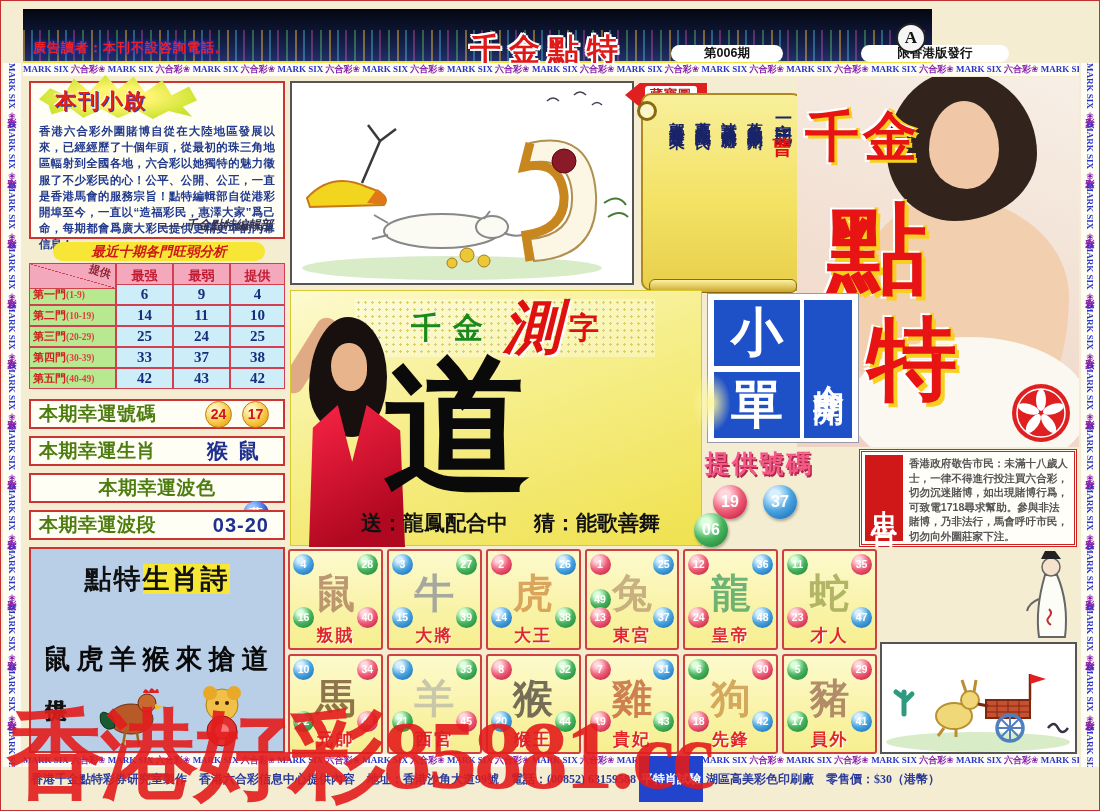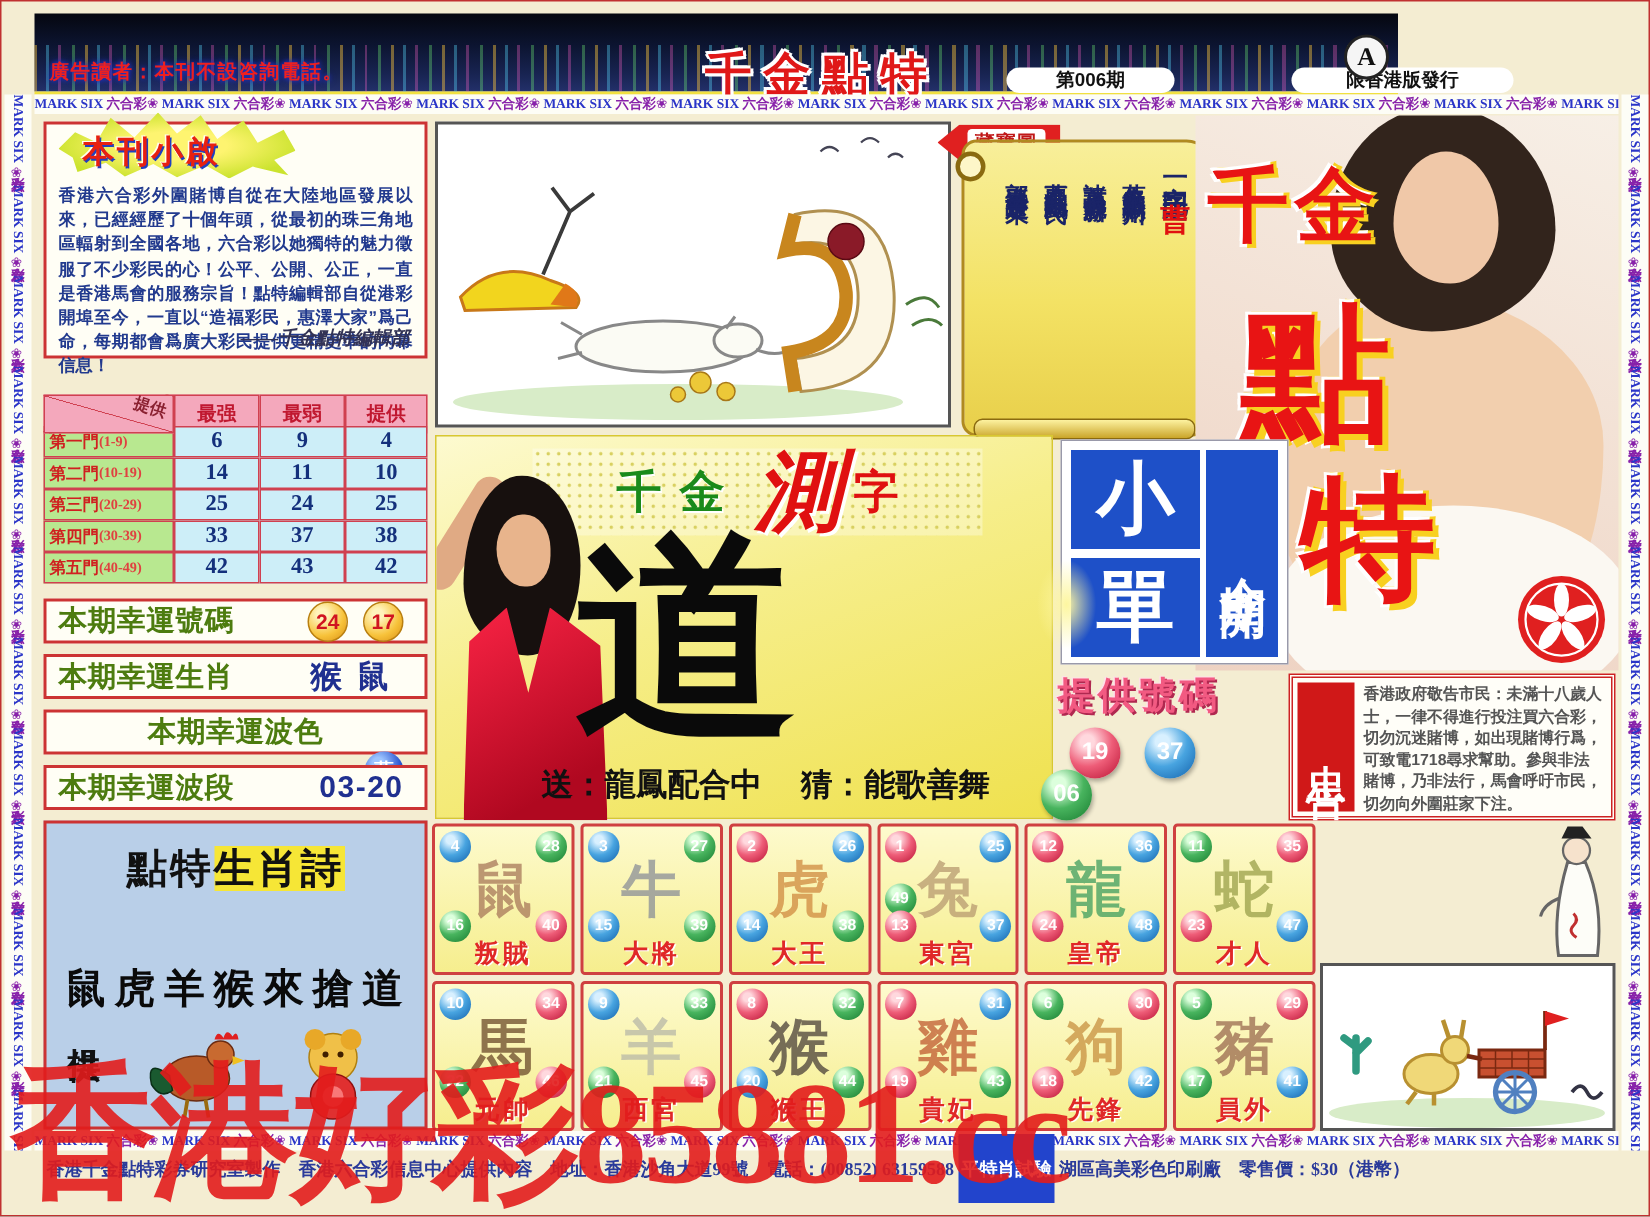--- a/index.html
+++ b/index.html
@@ -238,20 +238,21 @@
   <div class="abs pattern-strip strip-vert strip-left"><span class="pat-a"> MARK SIX </span><span class="pat-b">六合彩❀</span><span class="pat-a"> MARK SIX </span><span class="pat-b">六合彩❀</span><span class="pat-a"> MARK SIX </span><span class="pat-b">六合彩❀</span><span class="pat-a"> MARK SIX </span><span class="pat-b">六合彩❀</span><span class="pat-a"> MARK SIX </span><span class="pat-b">六合彩❀</span><span class="pat-a"> MARK SIX </span><span class="pat-b">六合彩❀</span><span class="pat-a"> MARK SIX </span><span class="pat-b">六合彩❀</span><span class="pat-a"> MARK SIX </span><span class="pat-b">六合彩❀</span><span class="pat-a"> MARK SIX </span><span class="pat-b">六合彩❀</span><span class="pat-a"> MARK SIX </span><span class="pat-b">六合彩❀</span><span class="pat-a"> MARK SIX </span><span class="pat-b">六合彩❀</span><span class="pat-a"> MARK SIX </span><span class="pat-b">六合彩❀</span></div>
   <div class="abs pattern-strip strip-vert strip-right"><span class="pat-a"> MARK SIX </span><span class="pat-b">六合彩❀</span><span class="pat-a"> MARK SIX </span><span class="pat-b">六合彩❀</span><span class="pat-a"> MARK SIX </span><span class="pat-b">六合彩❀</span><span class="pat-a"> MARK SIX </span><span class="pat-b">六合彩❀</span><span class="pat-a"> MARK SIX </span><span class="pat-b">六合彩❀</span><span class="pat-a"> MARK SIX </span><span class="pat-b">六合彩❀</span><span class="pat-a"> MARK SIX </span><span class="pat-b">六合彩❀</span><span class="pat-a"> MARK SIX </span><span class="pat-b">六合彩❀</span><span class="pat-a"> MARK SIX </span><span class="pat-b">六合彩❀</span><span class="pat-a"> MARK SIX </span><span class="pat-b">六合彩❀</span><span class="pat-a"> MARK SIX </span><span class="pat-b">六合彩❀</span><span class="pat-a"> MARK SIX </span><span class="pat-b">六合彩❀</span></div>
 
   <div class="abs notice-panel">
     <div class="starburst"></div>
     <div class="starburst-text">本刊小啟</div>
     <div class="notice-body">香港六合彩外圍賭博自從在大陸地區發展以來，已經經歷了十個年頭，從最初的珠三角地區輻射到全國各地，六合彩以她獨特的魅力徵服了不少彩民的心！公平、公開、公正，一直是香港馬會的服務宗旨！點特編輯部自從港彩開埠至今，一直以“造福彩民，惠澤大家”爲己命，每期都會爲廣大彩民提供更精更準的内幕信息！</div>
     <div class="notice-sig">——千金點特編輯部</div>
   </div>
 
+  <div class="abs analysis-title">最近十期各門旺弱分析</div>
   <div class="abs tbl analysis-table" id="analysis-tbl">
       <div class="cell c-corner hr">
         <span>提供</span>
       </div>
       <div class="cell c-head hr">最强</div>
       <div class="cell c-head hr">最弱</div>
       <div class="cell c-head hr">提供</div>
       <div class="cell c-gate">第一門<em>(1-9)</em></div>
       <div class="cell c-val">6</div>
       <div class="cell c-val">9</div>

